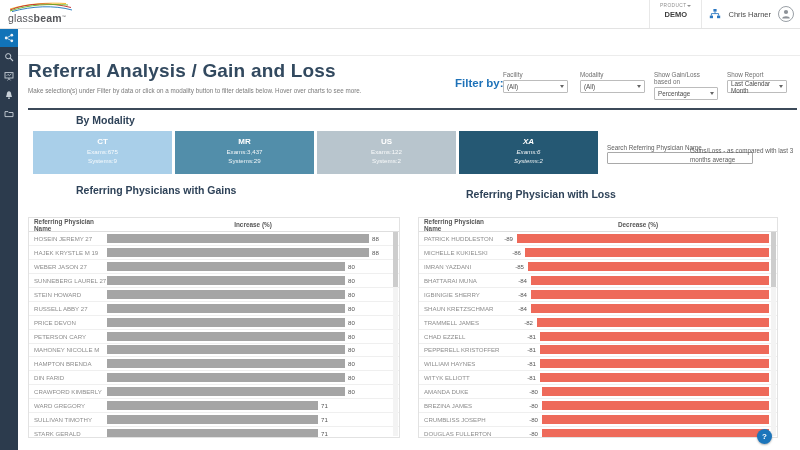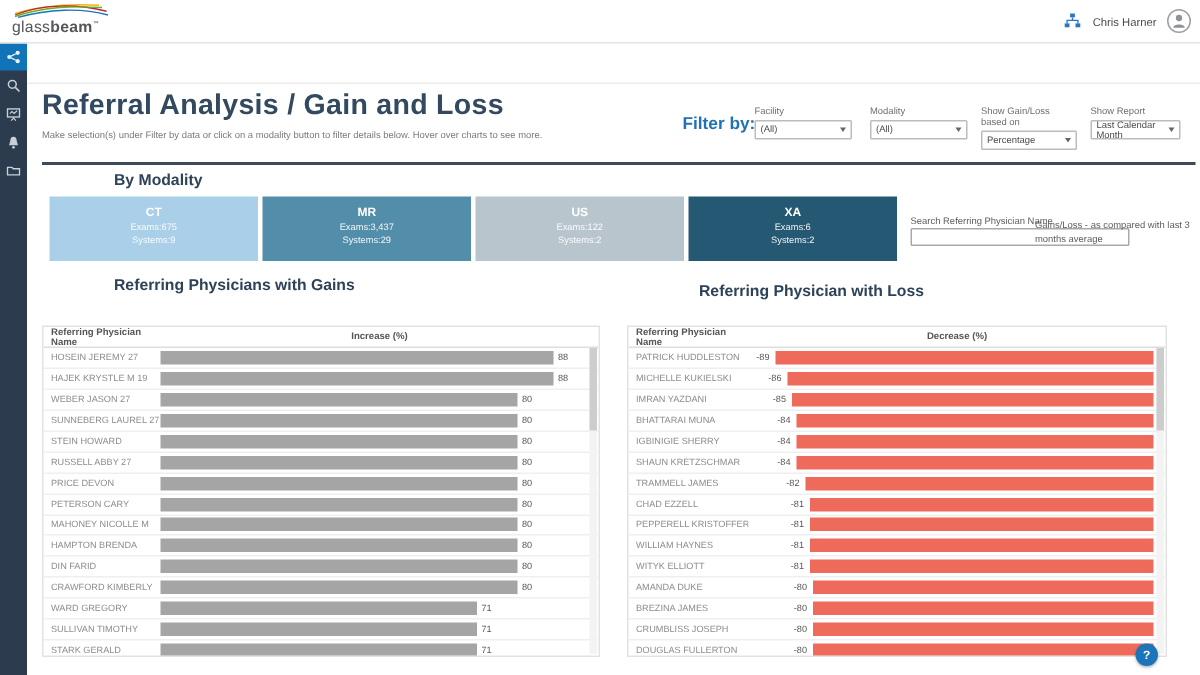--- a/index.html
+++ b/index.html
@@ -88,20 +88,27 @@
   <div class="logo">
     <svg width="66" height="10" viewBox="0 0 66 10">
       <path d="M2,7 C20,1.5 40,0.5 58,1.5" stroke="#f2b31c" stroke-width="0.9" fill="none"></path>
       <path d="M2,8 C20,0.5 44,0.5 63,5.5" stroke="#c0272d" stroke-width="0.9" fill="none"></path>
       <path d="M2,9 C22,2 42,2 60,3" stroke="#6ab023" stroke-width="0.9" fill="none"></path>
       <path d="M4,9.6 C24,4 46,3 64,8" stroke="#1b75bb" stroke-width="0.9" fill="none"></path>
     </svg>
     <div class="logo-text"><span>glass</span><b>beam</b><sup>™</sup></div>
   </div>
   <div class="hdr-right">
+    <div class="product-block">
+      <div class="product-label">
+          <span>PRODUCT</span>
+          <span class="caret-sm"></span>
+        </div>
+      <div class="product-value">DEMO</div>
+    </div>
     <span>
       <svg width="12" height="12" viewBox="0 0 12 12">
         <rect x="4.4" y="1" width="3.2" height="2.6" fill="#2b78c2"></rect>
         <rect x="0.8" y="7.6" width="3.2" height="2.6" fill="#2b78c2"></rect>
         <rect x="8" y="7.6" width="3.2" height="2.6" fill="#2b78c2"></rect>
         <path d="M6 3.6 V5.6 M2.4 7.6 V5.6 H9.6 V7.6" stroke="#2b78c2" stroke-width="0.9" fill="none"></path>
       </svg>
     </span>
     <span class="username">Chris Harner</span>
     <div class="avatar">
@@ -249,21 +256,21 @@
 <div class="mod-btn" style="left: 175px; background-color: rgb(82, 142, 170);">
   <div class="mod-code">MR</div>
   <div class="mod-sub">Exams:3,437</div>
   <div class="mod-sub">Systems:29</div>
 </div>
 <div class="mod-btn" style="left: 317px; background-color: rgb(184, 197, 205);">
   <div class="mod-code">US</div>
   <div class="mod-sub">Exams:122</div>
   <div class="mod-sub">Systems:2</div>
 </div>
-<div class="mod-btn" style="left: 459px; background-color: rgb(37, 88, 115);">
+<div class="mod-btn" style="left: 459px; background-color: rgb(37, 88, 115); font-style: italic;">
   <div class="mod-code">XA</div>
   <div class="mod-sub">Exams:6</div>
   <div class="mod-sub">Systems:2</div>
 </div>
 
 <div class="search-label">Search Referring Physician Name</div>
 <input class="search-input" value="" style="">
 <div class="gl-note">Gains/Loss - as compared with last 3 months average</div>
 
 <div class="section-title" style="left:28px;top:184px;">Referring Physicians with Gains</div>

